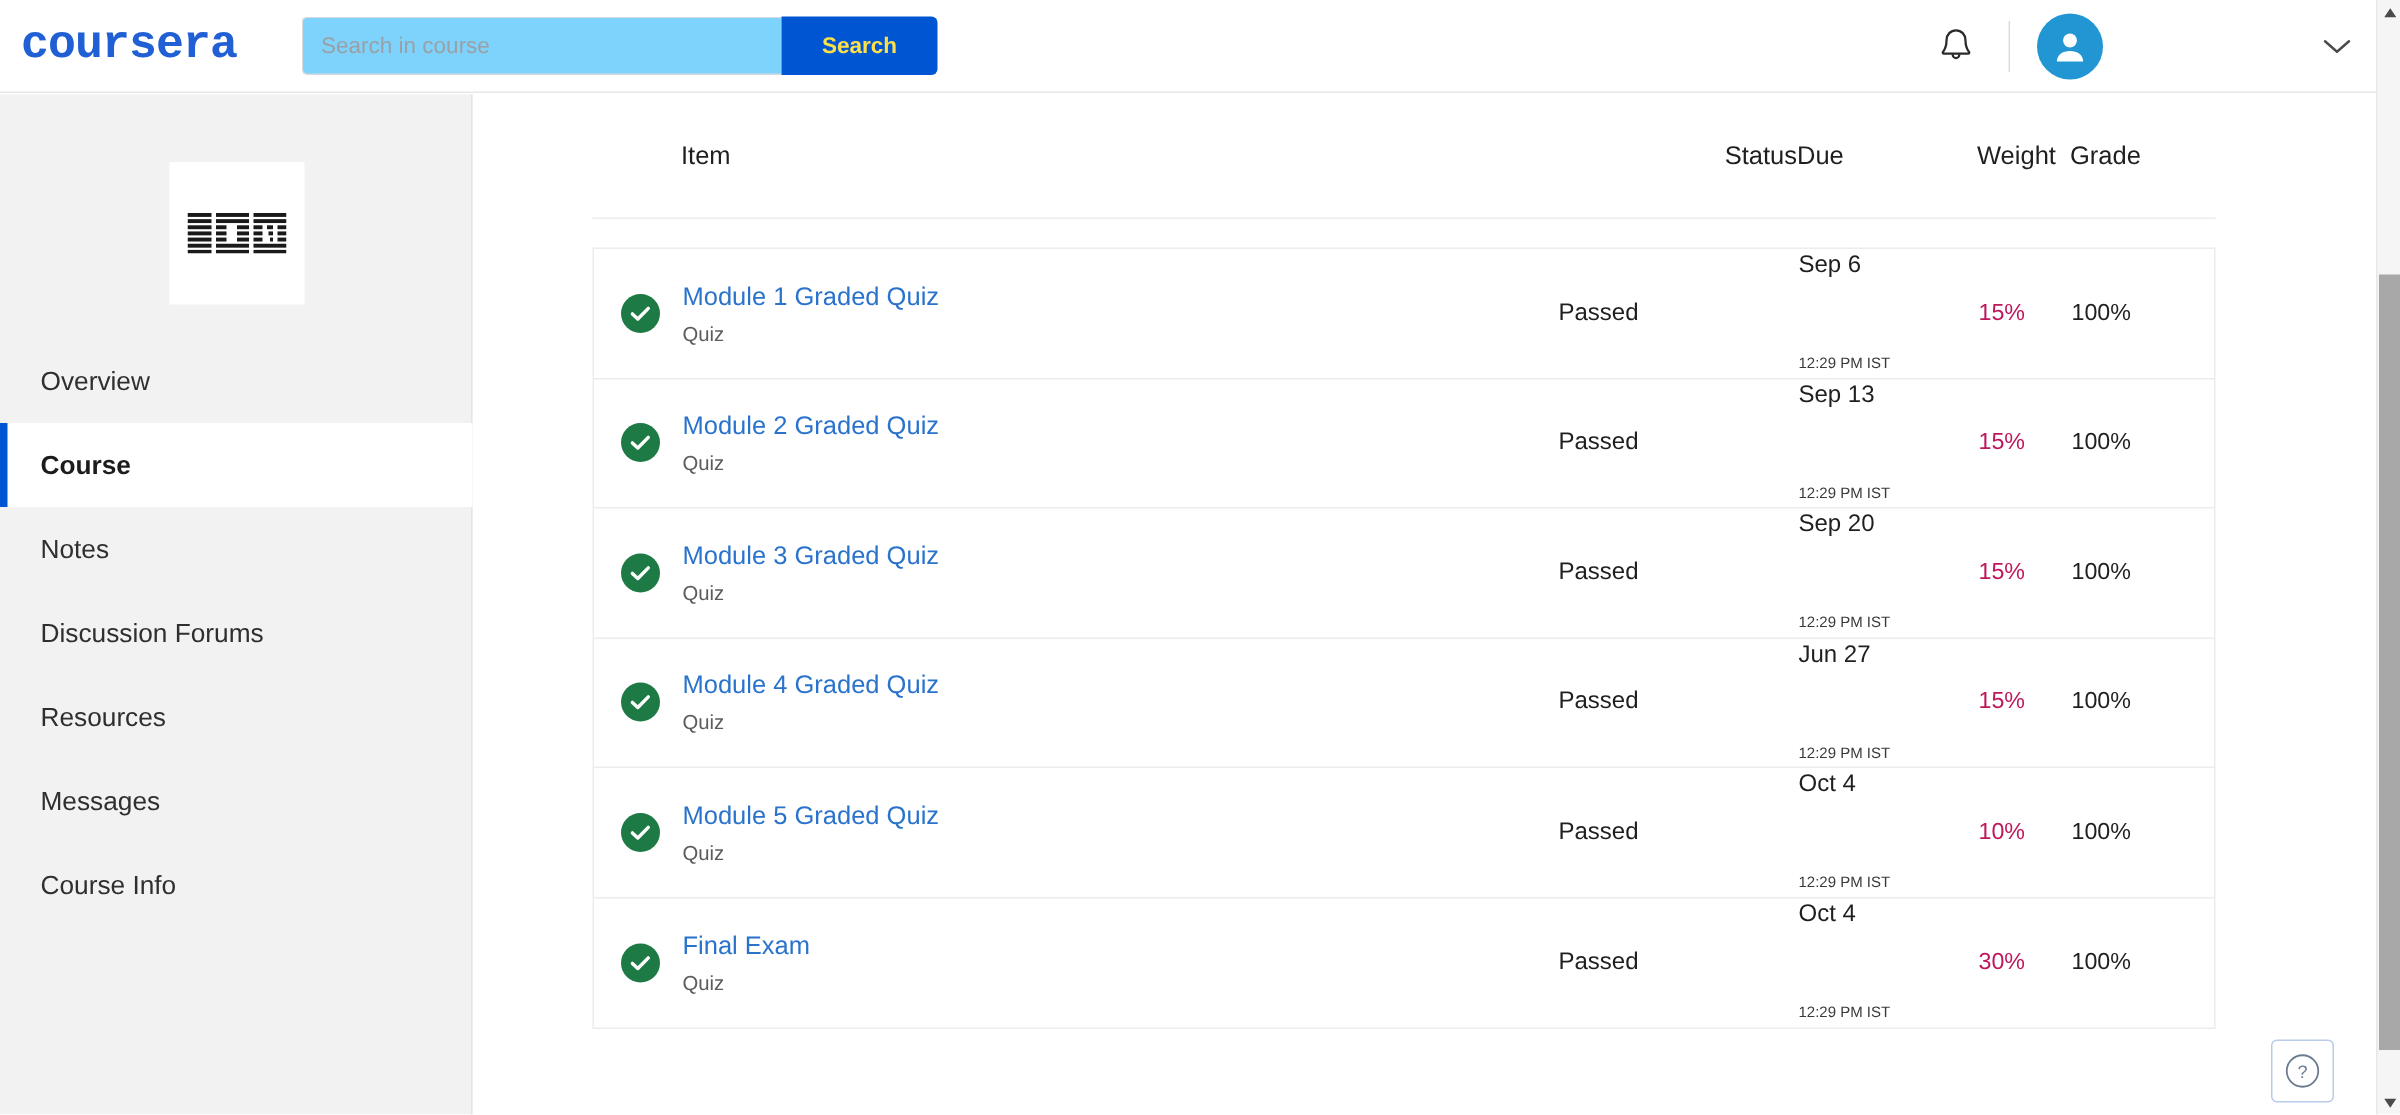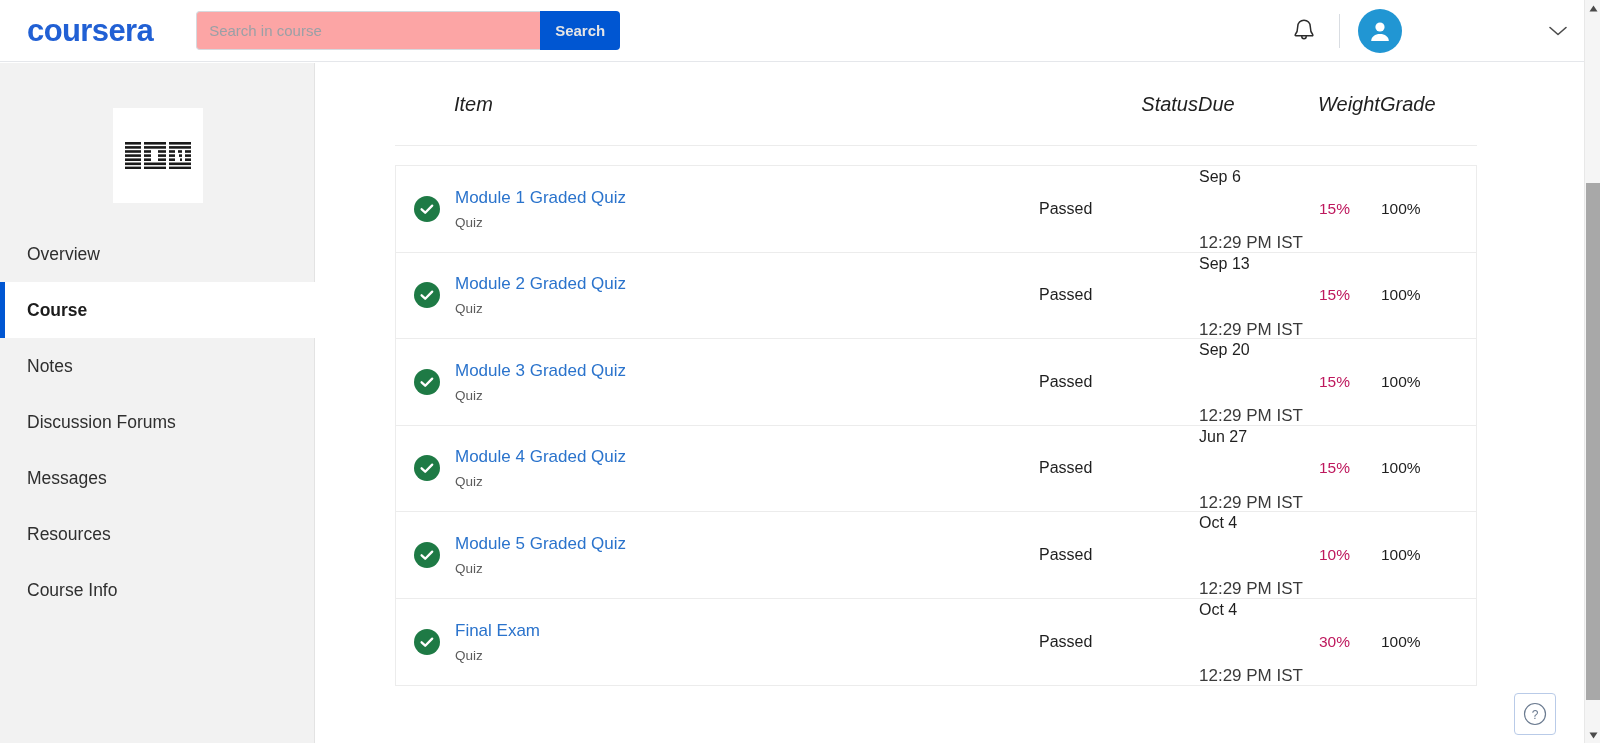--- a/index.html
+++ b/index.html
@@ -25,53 +25,53 @@
     position: absolute;
     top: 0; left: 0;
     width: 1584px;
     height: 62px;
     background: #ffffff;
     border-bottom: 1px solid #e5e7eb;
     display: flex;
     align-items: center;
   }
   .logo {
-    margin-left: 27px;
+    margin-left: 14px;
     font-size: 31px;
     font-weight: 700;
     letter-spacing: -0.6px;
     color: #2160d4;
-    font-family: Liberation Sans, sans-serif;
+    font-family: Liberation Mono, monospace;
     user-select: none;
   }
   .search-wrap {
     margin-left: 43px;
     display: flex;
     align-items: stretch;
     height: 39px;
     width: 424px;
   }
   .search-input {
     flex: 1;
     border: 1px solid #d6d9de;
     border-right: none;
     border-radius: 4px 0 0 4px;
     padding: 0 12px;
     font-size: 15px;
     font-family: "Liberation Sans", sans-serif;
     color: #1f1f1f;
     outline: none;
-    background: #fca5a5;
+    background: #7dd3fc;
   }
   .search-input::placeholder { color: #9aa0a6; }
   .search-btn {
-    width: 80px;
+    width: 104px;
     border: none;
     background: #0056d2;
-    color: #e5e5e5;
+    color: #fde047;
     font-size: 15px;
     font-weight: 700;
     border-radius: 0 4px 4px 0;
     cursor: pointer;
     font-family: "Liberation Sans", sans-serif;
   }
 
   .header-right {
     margin-left: auto;
     display: flex;
@@ -163,24 +163,23 @@
     width: 1082px;
   }
   .thead {
     display: flex;
     align-items: center;
     height: 83px;
     border-bottom: 1px solid #ececec;
     padding-left: 59px;
   }
   .th {
-    font-size: 20px;
+    font-size: 17px;
     color: #1f1f1f;
     font-weight: 400;
-    font-style: italic;
   }
   .col-item   { width: 584px; }
   .col-status { width: 160px; text-align: right; }
   .col-due    { width: 120px; }
   .col-weight { width: 62px; }
   .col-grade  { width: 90px; }
 
   .tbody {
     margin-top: 19px;
     border: 1px solid #ececec;
@@ -231,21 +230,21 @@
     display: flex;
     flex-direction: column;
     gap: 43px;
   }
   .due-date {
     font-size: 16px;
     color: #1f1f1f;
     line-height: 21px;
   }
   .due-time {
-    font-size: 17px;
+    font-size: 10px;
     color: #3a3a3a;
     margin-top: 4px;
     line-height: 17px;
   }
   .weight-cell {
     width: 62px;
     font-size: 15.5px;
     color: #be185d;
   }
   .grade-cell {
@@ -387,24 +386,24 @@
       <div class="nav-item active">
         <span>Course</span>
       </div>
       <div class="nav-item">
         <span>Notes</span>
       </div>
       <div class="nav-item">
         <span>Discussion Forums</span>
       </div>
       <div class="nav-item">
+        <span>Resources</span>
+      </div>
+      <div class="nav-item">
         <span>Messages</span>
-      </div>
-      <div class="nav-item">
-        <span>Resources</span>
       </div>
       <div class="nav-item">
         <span>Course Info</span>
       </div>
     </div>
   </div>
 
   <div class="main">
 
     <div class="grades-table">

